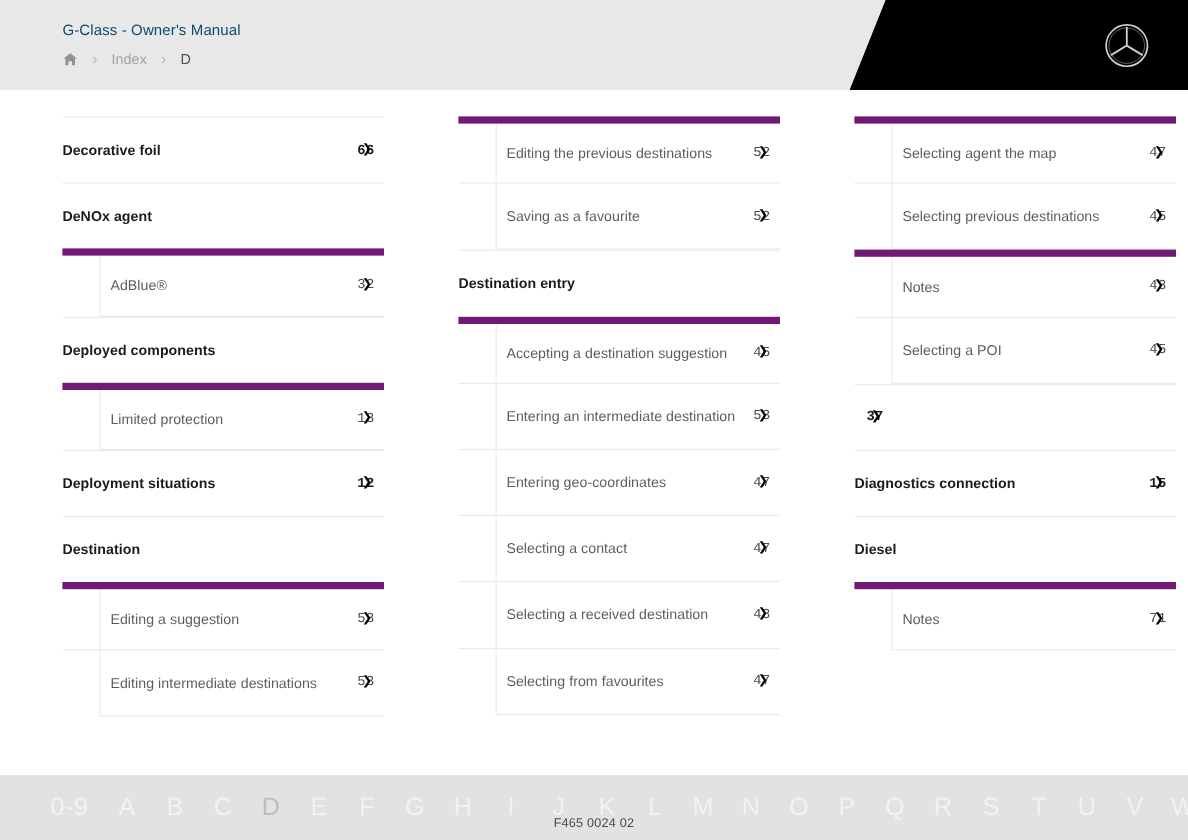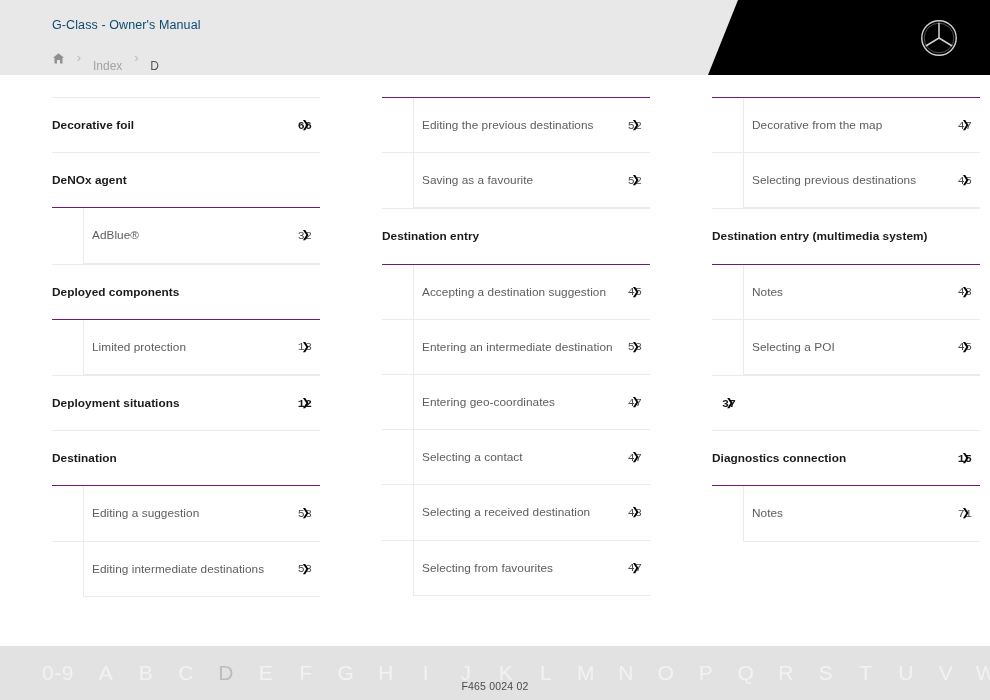--- a/index.html
+++ b/index.html
@@ -33,21 +33,21 @@
     font-size:12px;color:#9a9a9a;
     white-space:nowrap;
   }
   #breadcrumb .home-ico{
     width:13px;height:13px;display:inline-block;position:relative;top:1px;
   }
   #breadcrumb .sep{
     display:inline-block;width:28px;text-align:center;
     color:#b9b9b9;font-size:13px;
   }
-  #breadcrumb .crumb{color:#a3a3a3;margin-top:18px;}
+  #breadcrumb .crumb{color:#a3a3a3;}
   #breadcrumb .crumb.current{color:#555555;}
 
   
   #logo{
     position:absolute;right:32px;top:19px;width:38px;height:38px;
   }
 
   
   #index-grid{
     position:absolute;left:0;top:75px;width:990px;height:560px;
@@ -111,21 +111,21 @@
     content:"";position:absolute;left:31px;top:0;bottom:0;
     width:1px;background:#ebebeb;
   }
   .blk.lvl1 .inner-bottom{
     border-bottom:1px solid #ebebeb;
     margin-left:31px;
   }
   .blk.lvl0 .entry{padding-left:0px;padding-right:6px;}
   .blk.lvl1 .entry{padding-right:6px;}
   .blk .entry:first-child{border-top:1px solid #ebebeb;}
-  .blk.lvl1 .entry:first-child{border-top:1px solid #701a75;}
+  .blk.lvl1 .entry:first-child{border-top:6px solid #701a75;}
 
   
   .col.c2 .col-inner, .col.c3 .col-inner{position:relative;}
 
   
   #alpha-bar{
     position:absolute;left:0;top:646px;width:990px;height:54px;
     background:#e2e2e2;
     display:flex;align-items:center;
     overflow:hidden;
@@ -284,33 +284,28 @@
             <span class="pagenum"><span>47</span><span class="chev">❯</span></span>
           </div>
           <div class="inner-bottom"></div>
         </div>
       </div>
   </div>
   <div class="col c3">
     <div class="col-inner">
         <div class="blk lvl1">
           <div class="entry level1">
-            <span class="label">Decorative from the map</span>
+            <span class="label">Selecting agent the map</span>
             <span class="pagenum"><span>47</span><span class="chev">❯</span></span>
           </div>
           <div class="entry level1">
             <span class="label">Selecting previous destinations</span>
             <span class="pagenum"><span>45</span><span class="chev">❯</span></span>
           </div>
           <div class="inner-bottom"></div>
-        </div>
-        <div class="blk lvl0">
-          <div class="entry level0 noNum">
-            <span class="label">Destination entry (multimedia system)</span>
-          </div>
         </div>
         <div class="blk lvl1">
           <div class="entry level1">
             <span class="label">Notes</span>
             <span class="pagenum"><span>43</span><span class="chev">❯</span></span>
           </div>
           <div class="entry level1">
             <span class="label">Selecting a POI</span>
             <span class="pagenum"><span>45</span><span class="chev">❯</span></span>
           </div>
@@ -318,20 +313,25 @@
         </div>
         <div class="blk lvl0">
           <div class="entry level0">
             <span class="pagenum"><span>37</span><span class="chev">❯</span></span>
           </div>
         </div>
         <div class="blk lvl0">
           <div class="entry level0">
             <span class="label">Diagnostics connection</span>
             <span class="pagenum"><span>15</span><span class="chev">❯</span></span>
+          </div>
+        </div>
+        <div class="blk lvl0">
+          <div class="entry level0 noNum">
+            <span class="label">Diesel</span>
           </div>
         </div>
         <div class="blk lvl1">
           <div class="entry level1">
             <span class="label">Notes</span>
             <span class="pagenum"><span>71</span><span class="chev">❯</span></span>
           </div>
           <div class="inner-bottom"></div>
         </div>
       </div>

